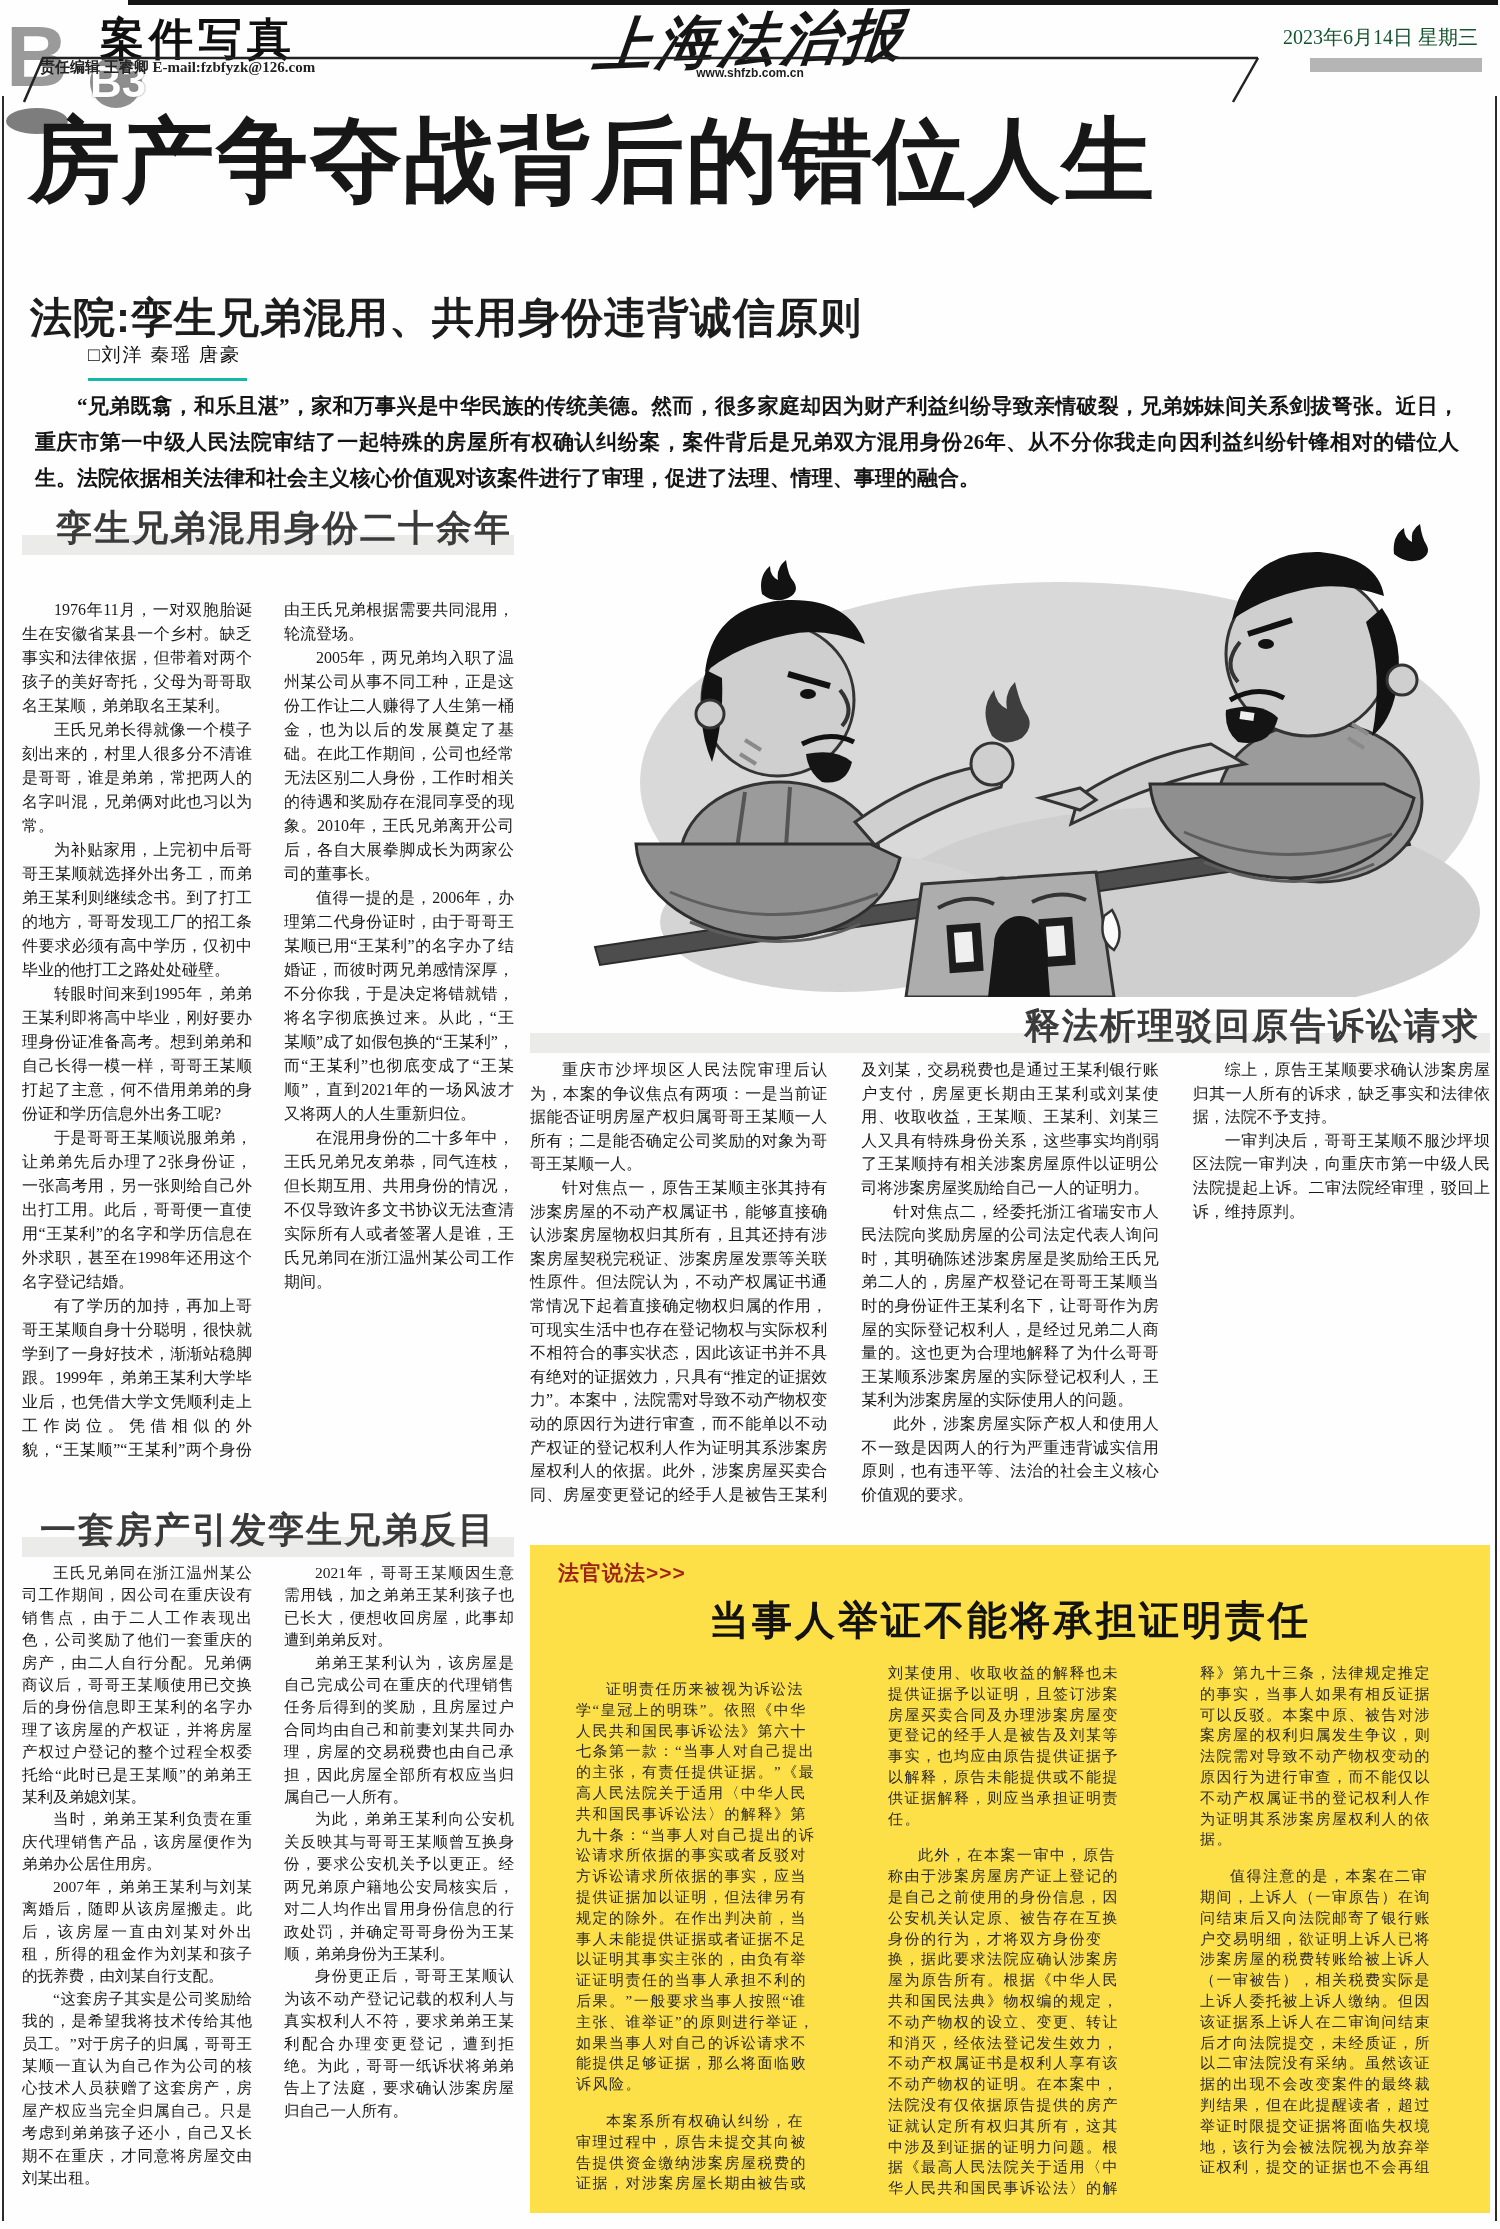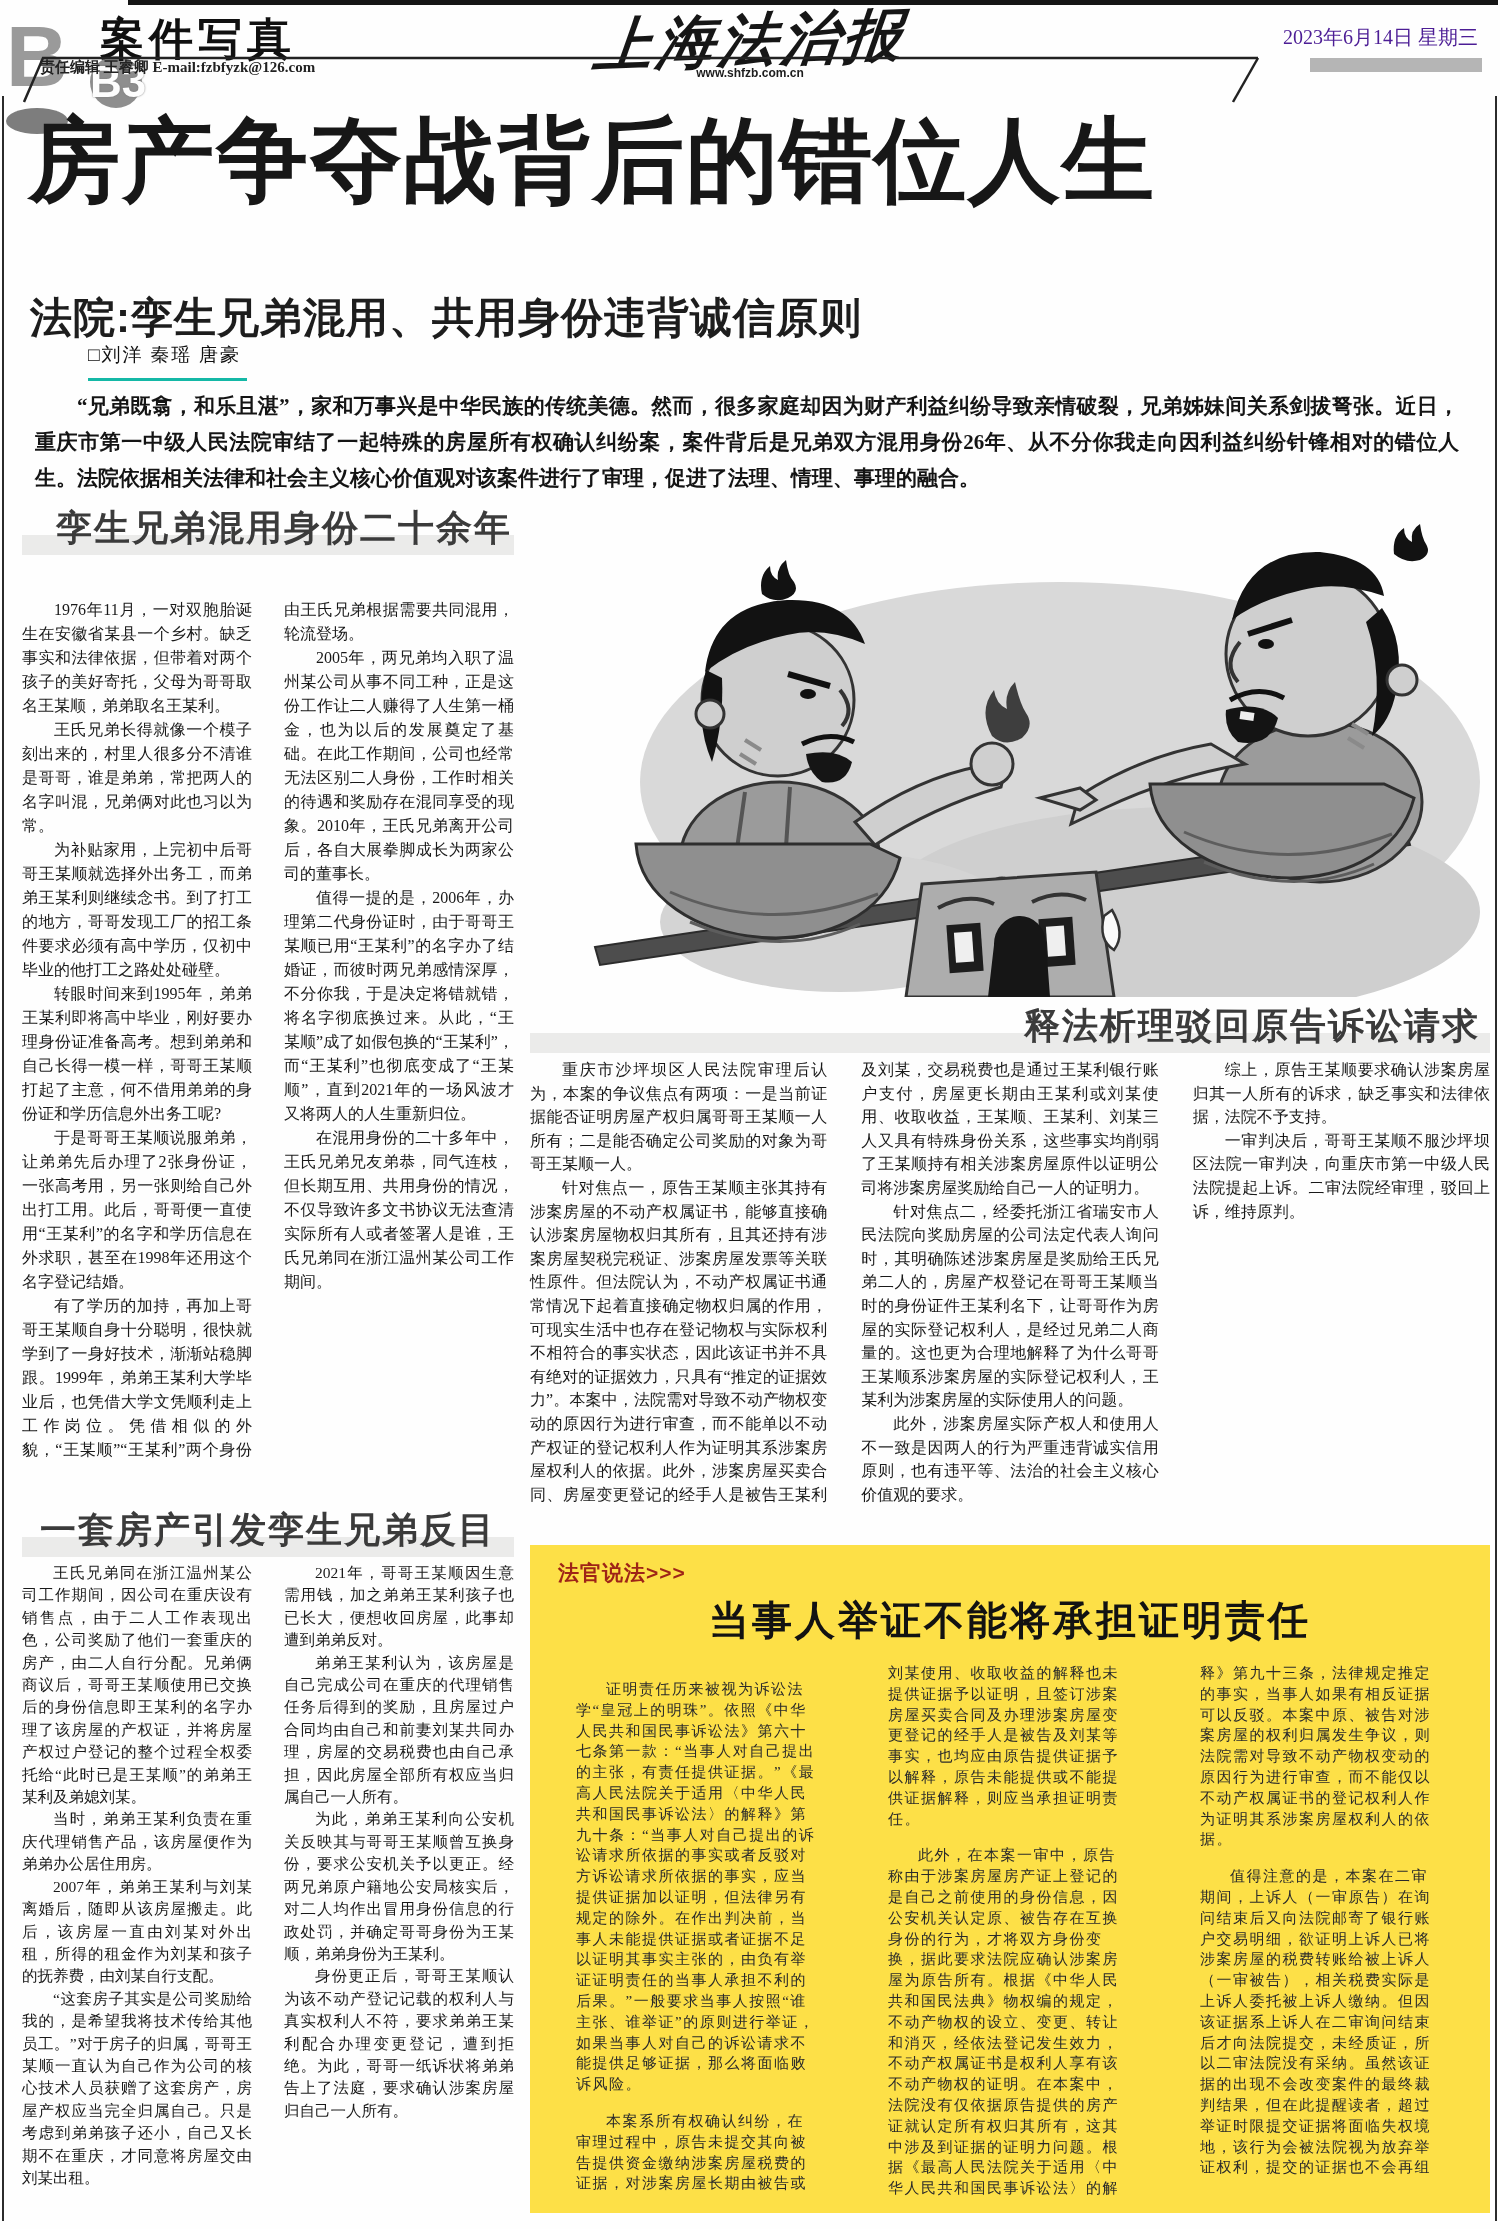--- a/index.html
+++ b/index.html
@@ -17,21 +17,21 @@
             position:absolute;left:44px;top:40px;text-shadow:0 0 2px #777;background:#8e8e8e;border-radius:50%;
             width:52px;height:52px;text-align:center;line-height:52px;margin-left:40px;}
   .b3 .shadow{position:absolute;left:0px;top:92px;width:62px;height:26px;border-radius:50%;background:#7d7d7d;}
   .section-name{left:100px;top:10px;font-family:"Liberation Sans",sans-serif;font-weight:900;
                 font-size:44px;letter-spacing:5px;color:#101010;}
   .masthead{left:50%;top:2px;transform:translateX(-50%) skewX(-8deg) rotate(-2deg);
             font-family:"DejaVu Serif",serif;font-style:italic;font-weight:bold;font-size:58px;
             letter-spacing:4px;color:#161616;white-space:nowrap;}
   .website{left:50%;top:66px;transform:translateX(-50%);font-family:"Liberation Sans",sans-serif;
            font-weight:bold;font-size:12px;color:#1c1c1c;}
-  .date-line{right:22px;top:24px;font-size:20px;color:#4c1d95;white-space:nowrap;}
+  .date-line{right:22px;top:24px;font-size:20px;color:#14532d;white-space:nowrap;}
   .date-bar{left:1310px;top:58px;width:172px;height:14px;background:#b5b5b5;}
   .editor-line{left:40px;top:58px;font-size:15px;font-weight:bold;color:#222;white-space:nowrap;}
   .header-rule{left:0;top:0;}
 
   
   .headline{left:28px;top:110px;width:1450px;font-family:"Liberation Sans",sans-serif;font-weight:900;
             font-size:92px;line-height:1.1;letter-spacing:2px;color:#171717;white-space:nowrap;}
   .subhead{left:30px;top:250px;font-family:"Liberation Sans",sans-serif;font-weight:700;
            font-size:42px;color:#1d1d1d;letter-spacing:1px;white-space:nowrap;margin-top:40px;}
   .byline{left:88px;top:342px;font-size:19px;color:#111;border-bottom:3px solid #14b8a6;

